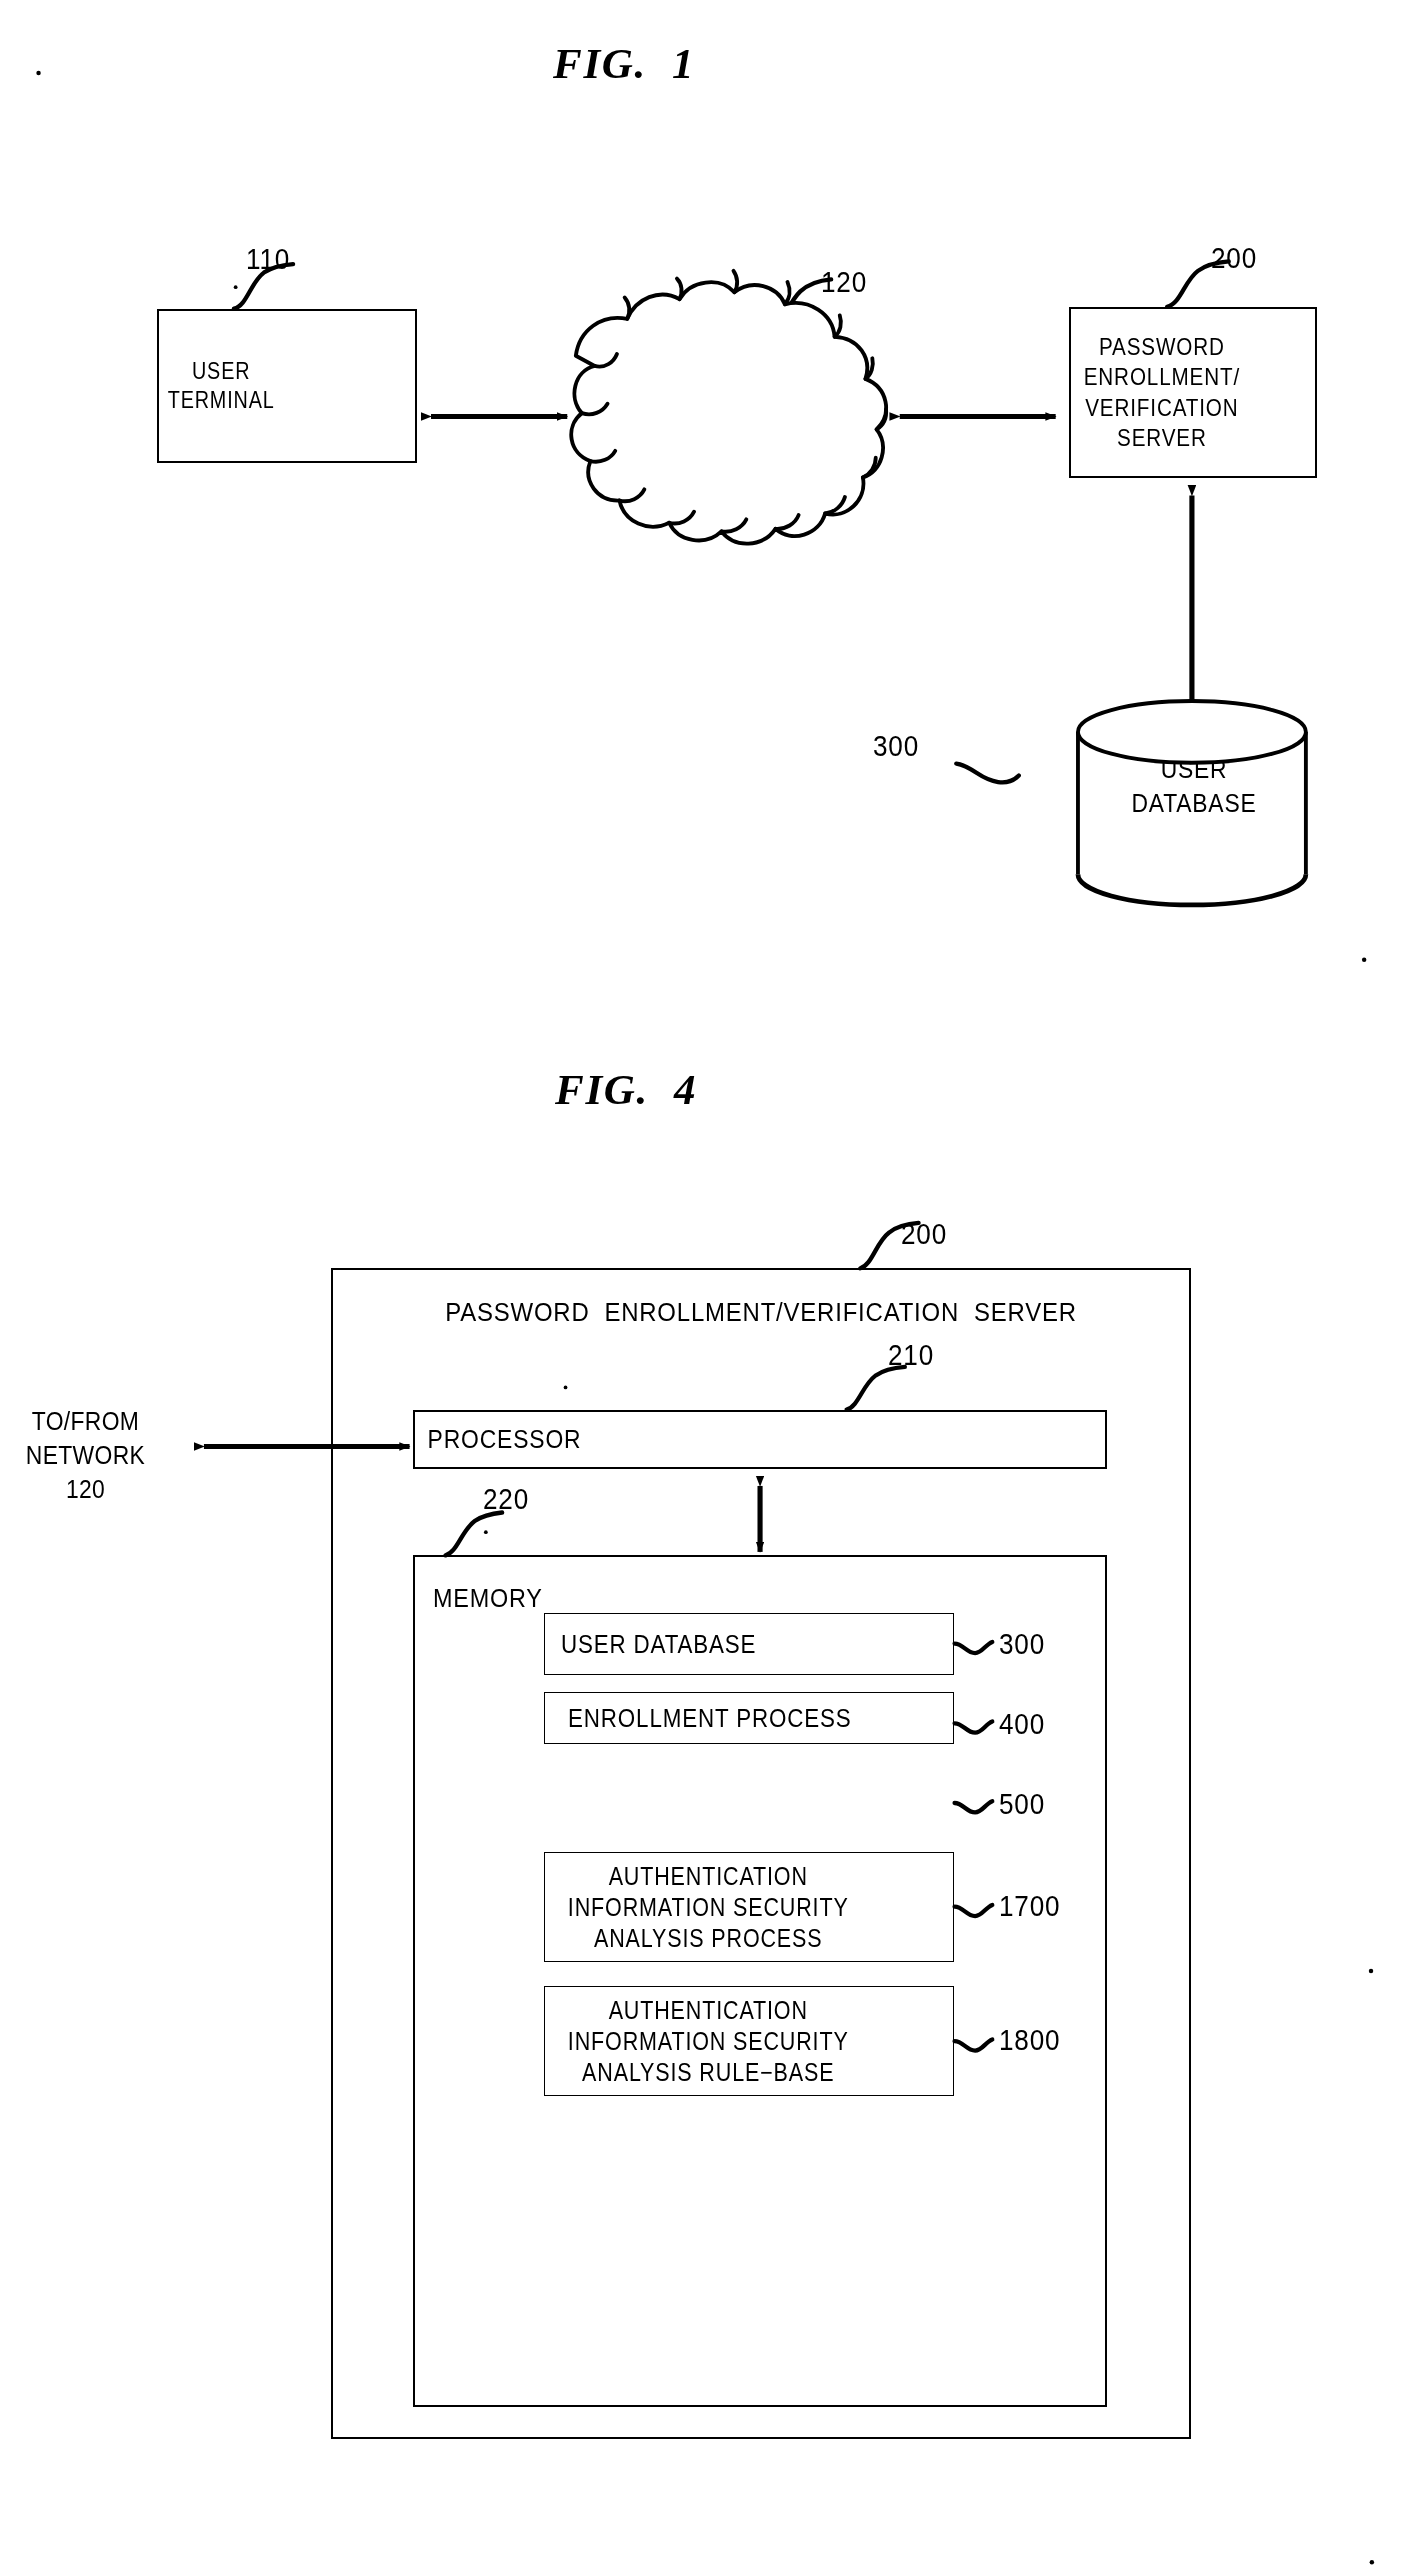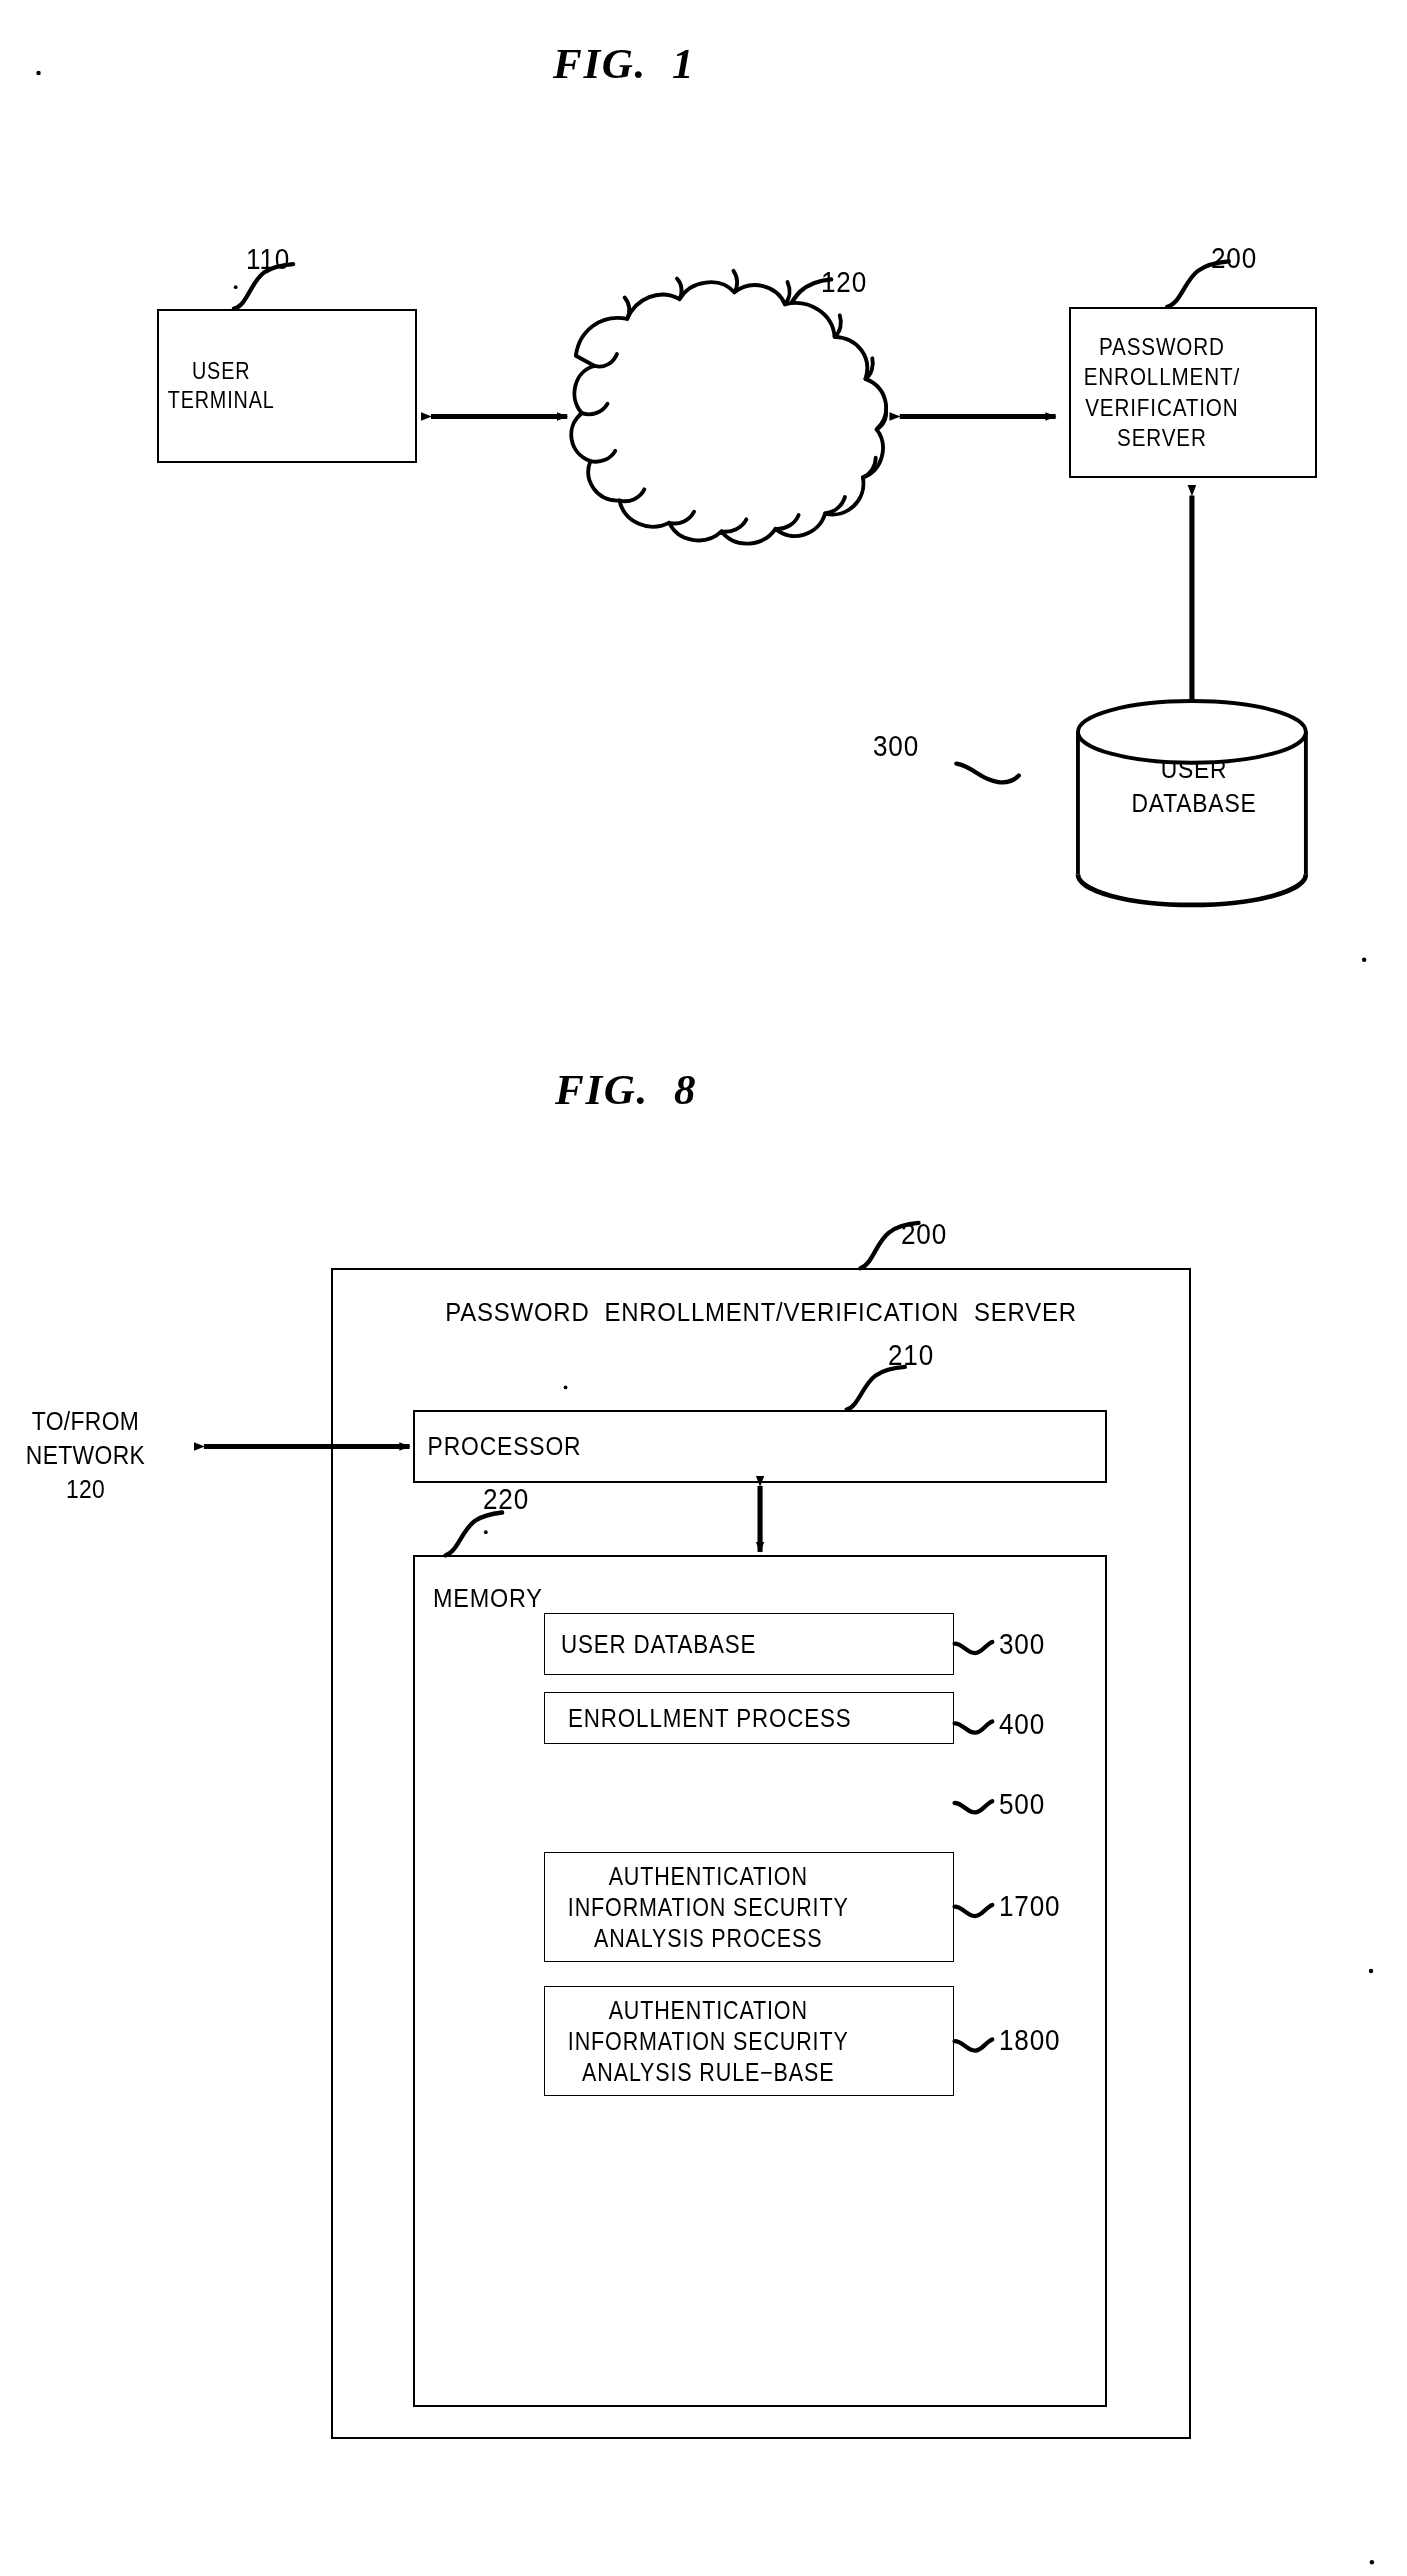--- a/index.html
+++ b/index.html
@@ -154,31 +154,31 @@
 ENROLLMENT/
 VERIFICATION
 SERVER</div>
   </div>
   <div class="ref" style="left:1211px; top:242px;">200</div>
 
   <div class="db-text" style="left:1104px; top:753px; width:180px;">USER
 DATABASE</div>
   <div class="ref" style="left:873px; top:730px;">300</div>
 
-  <div class="fig-title" style="left:555px; top:1065px;">FIG.  8</div>
+  <div class="fig-title" style="left:555px; top:1065px;">FIG.  4</div>
 
   <div class="statictext" style="left:0px; top:1405px; width:171px;">TO/FROM
 NETWORK
 120</div>
 
   <div class="box box-outer" style="left:331px; top:1268px; width:860px; height:1171px; align-items:flex-start; justify-content:center;"></div>
   <div class="hdr-text" style="left:331px; top:1297px; width:860px;">PASSWORD  ENROLLMENT/VERIFICATION  SERVER</div>
   <div class="ref" style="left:901px; top:1218px;">200</div>
 
-  <div class="box" style="left:413px; top:1410px; width:694px; height:73px;">
+  <div class="box" style="left:413px; top:1410px; width:694px; height:59px;">
     <div class="box-text" style="font-size:26.6px;">PROCESSOR</div>
   </div>
   <div class="ref" style="left:888px; top:1339px;">210</div>
 
   <div class="box" style="left:413px; top:1555px; width:694px; height:852px; align-items:flex-start; justify-content:flex-start;"></div>
   <div class="mem-text" style="left:433px; top:1583px;">MEMORY</div>
   <div class="ref" style="left:483px; top:1483px;">220</div>
 
   <div class="box box-thin" style="left:544px; top:1613px; width:410px; height:62px;">
     <div class="box-text" style="font-size:26px;">USER  DATABASE</div>

